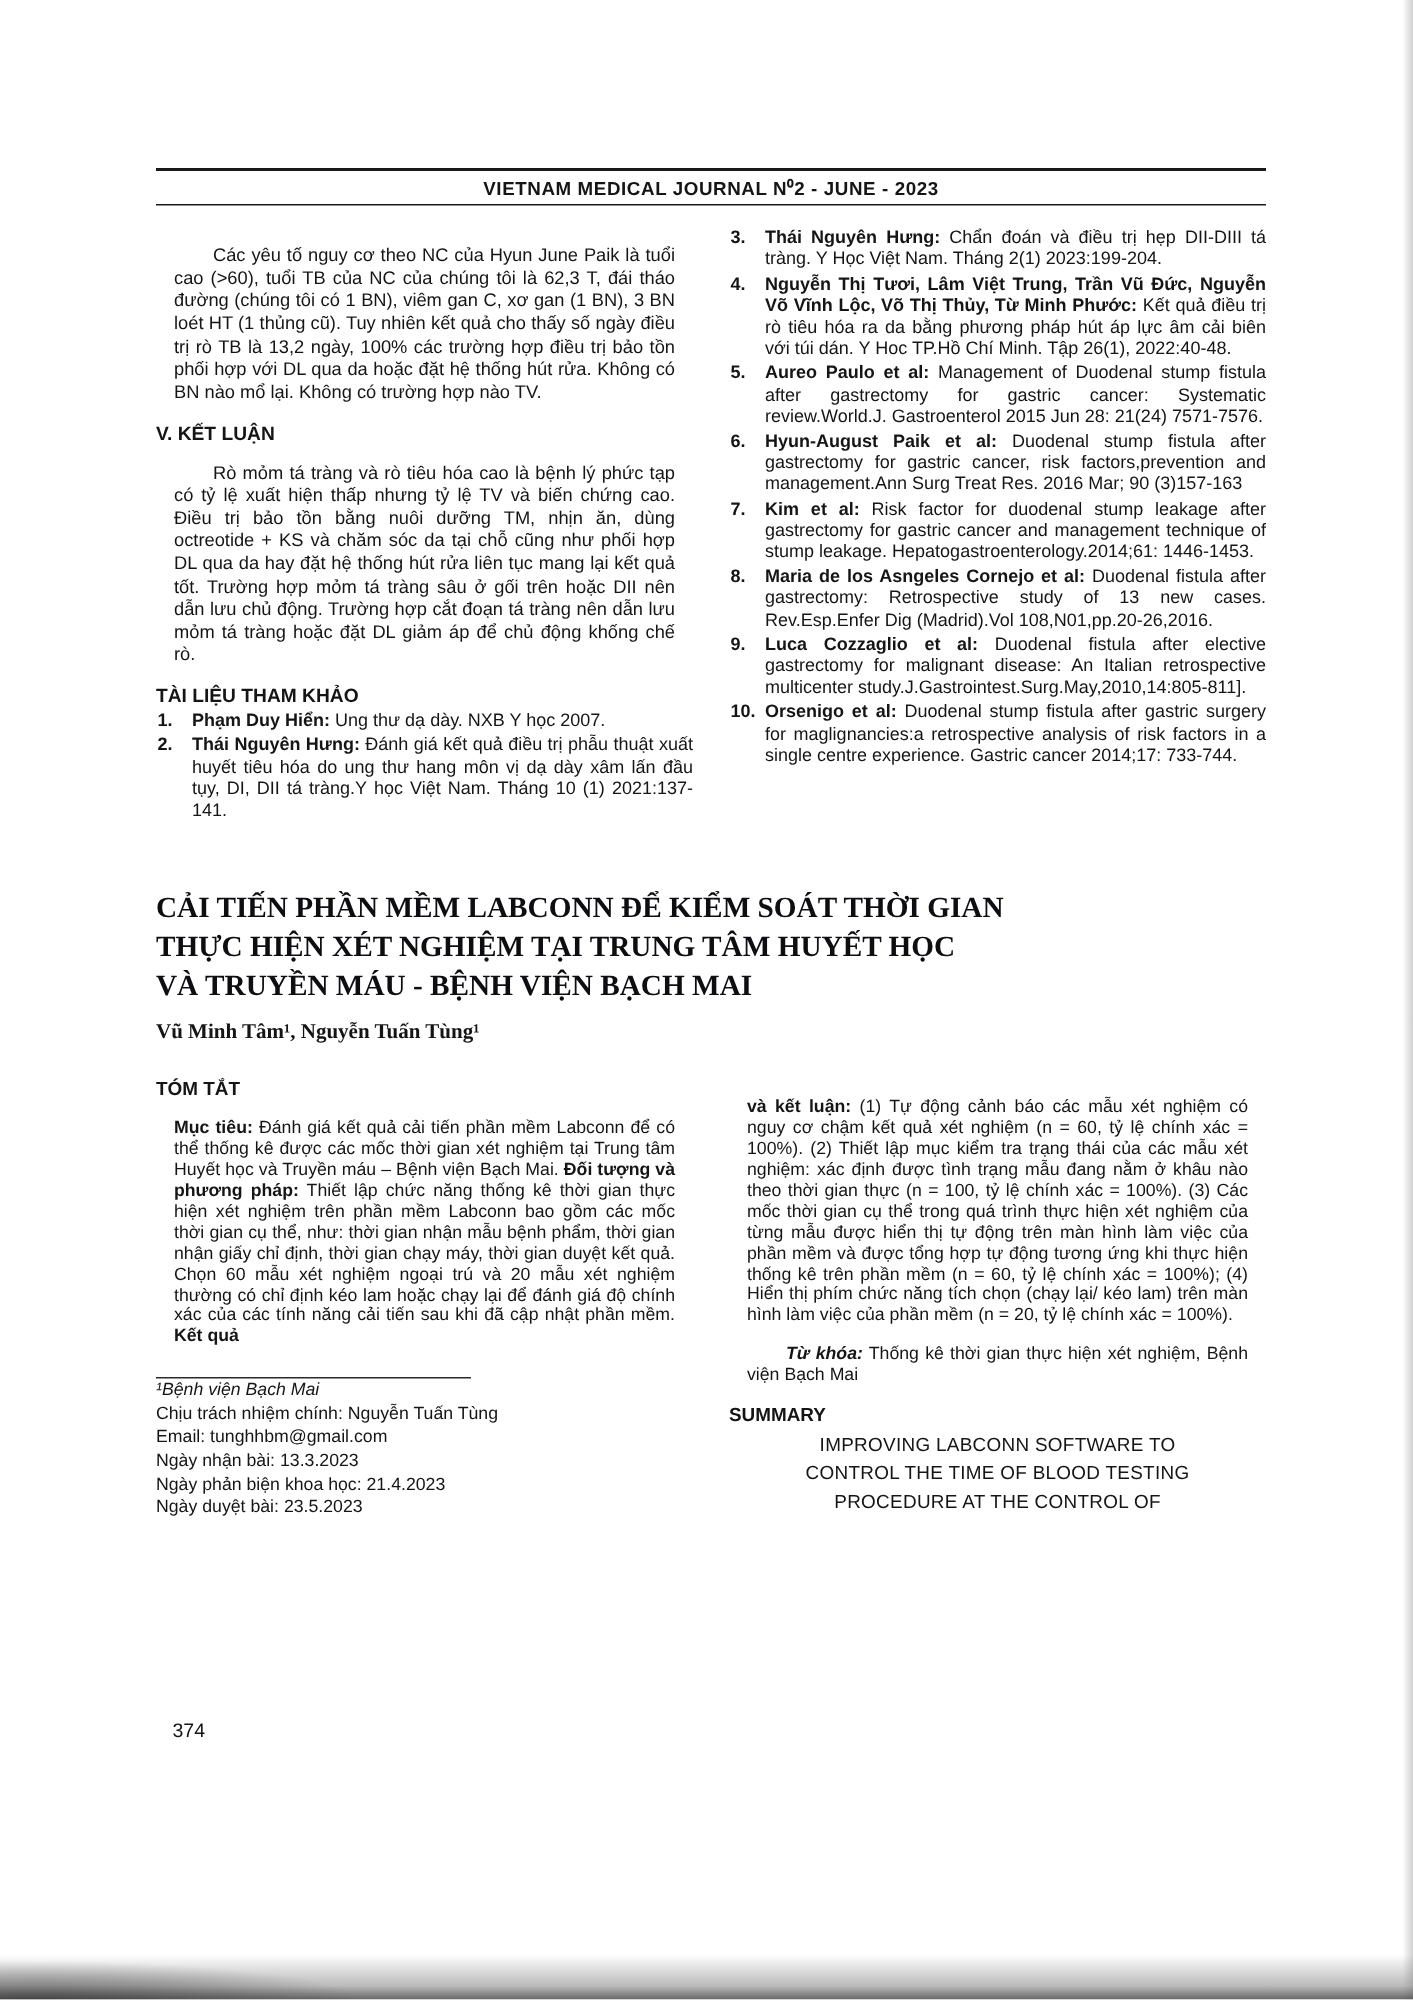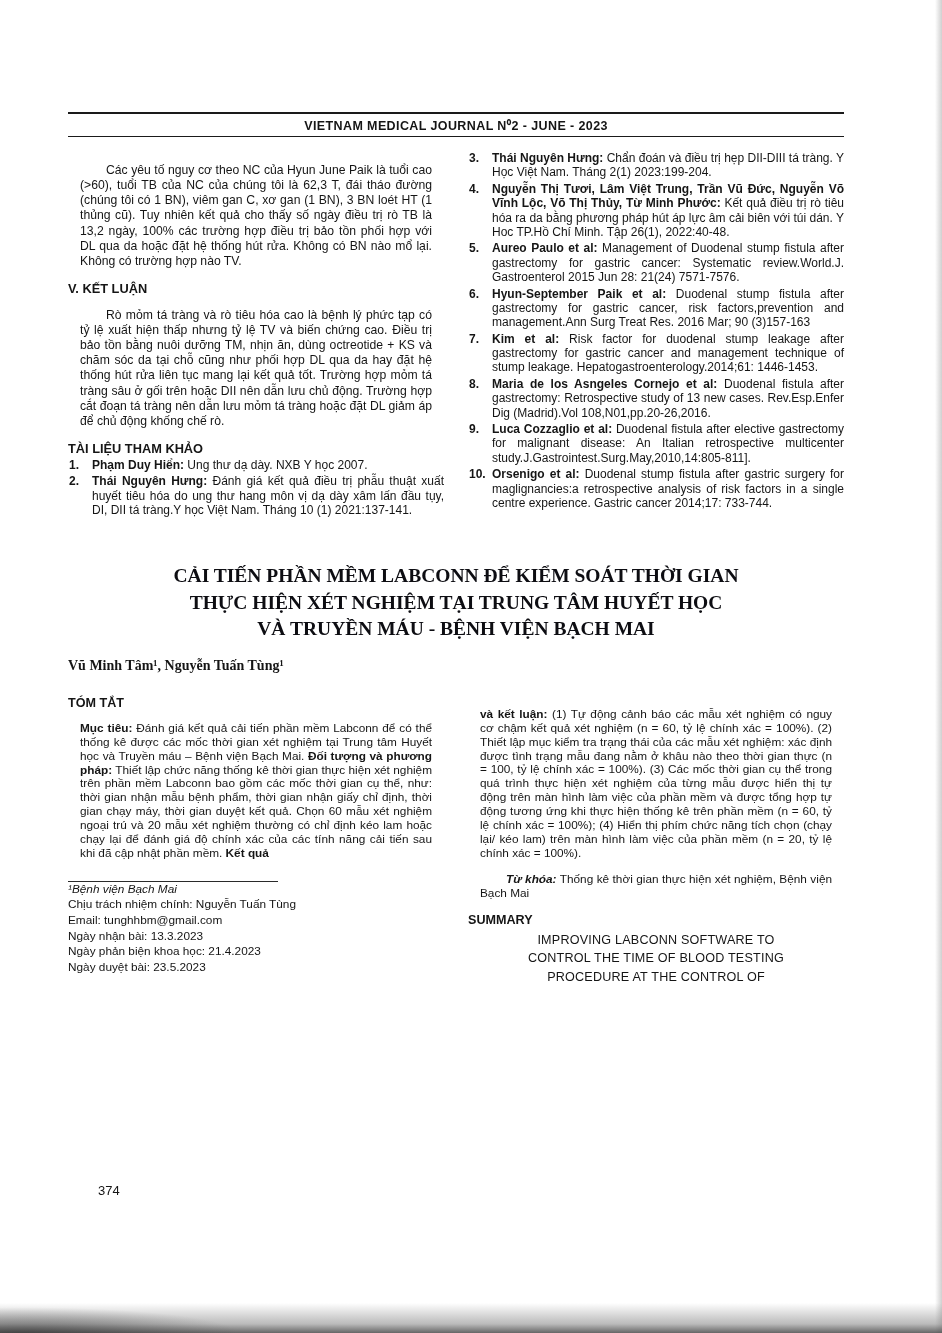--- a/index.html
+++ b/index.html
@@ -8,21 +8,21 @@
     width: 942px; height: 1333px;
     background: #f4f4f2;
     font-family: "Liberation Sans", sans-serif;
     color: #151515;
     position: relative;
     overflow: hidden;
   }
   .page {
     position: absolute; inset: 0;
     background: #ffffff;
-    padding: 112px 98px 0 68px;
+    padding: 112px 98px 0 104px;
     overflow: hidden;
   }
   
   .journal-header {
     text-align: center;
     border-top: 2px solid #1a1a1a;
     border-bottom: 1.5px solid #1a1a1a;
     padding: 3px 0 2px;
     margin-bottom: 14px;
   }
@@ -48,23 +48,23 @@
     position: relative; padding-left: 24px;
     font-size: 12px; line-height: 1.2;
     text-align: justify; margin: 0 0 2px 0;
   }
   .ref-num { position: absolute; left: 1px; font-weight: bold; }
   .ref-authors { font-weight: bold; }
   
   .article-title-block { margin-top: 44px; }
   .article-title {
     font-family: "Liberation Serif", serif;
-    text-align: center; font-weight: bold;
+    font-weight: bold;
     font-size: 19.5px; line-height: 1.34;
-    margin: 16px; color: #0d0d12;
+    margin: 0; color: #0d0d12;
   }
   .authors-line {
     font-family: "Liberation Serif", serif;
     text-align: left; font-weight: bold;
     font-size: 14px; margin: 10px 6px 22px 0;
   }
   
   .s2 .body-text { font-size: 11.8px; line-height: 1.18; }
   .abstract-heading { font-size: 12.6px; font-weight: bold; margin: 0 0 3px 0; }
   .bold { font-weight: bold; }
@@ -73,23 +73,22 @@
   .summary-heading { font-size: 12.6px; font-weight: bold; margin: 9px 0 4px 0; }
   .summary-title { text-align: center; font-size: 12.6px; line-height: 1.5; letter-spacing: .2px; }
   .summary-title span { display: block; }
   
   .footnote { margin-top: 20px; font-size: 11.8px; line-height: 1.32; }
   .footnote-rule { width: 210px; border-top: 1.2px solid #2a2a2a; margin-bottom: 5px; }
   .fn-italic { font-style: italic; }
   .footnote div { margin: 0; }
   
   .page-number {
-    position: absolute; left: 98px; top: 1146px;
+    position: absolute; left: 115px; top: 1146px;
     font-size: 13px;
-    margin-top: 37px;
   }
   
   .scan-shadow-bottom {
     position: absolute; left: 0; right: 0; bottom: 0; height: 30px;
     background: linear-gradient(to bottom, rgba(255,255,255,0) 0%, rgba(130,130,130,.55) 70%, rgba(75,75,75,.85) 100%);
     pointer-events: none;
   }
   .scan-shadow-corner {
     position: absolute; left: 0; bottom: 0; width: 240px; height: 26px;
     background: radial-gradient(ellipse at 10% 100%, rgba(40,40,40,.55), rgba(40,40,40,0) 70%);
@@ -129,21 +128,21 @@
       <div class="reference">
         <span class="ref-num">3.</span><span class="ref-authors">Thái Nguyên Hưng:</span><span class="ref-text"> Chẩn đoán và điều trị hẹp DII-DIII tá tràng. Y Học Việt Nam. Tháng 2(1) 2023:199-204.</span>
       </div>
       <div class="reference">
         <span class="ref-num">4.</span><span class="ref-authors">Nguyễn Thị Tươi, Lâm Việt Trung, Trần Vũ Đức, Nguyễn Võ Vĩnh Lộc, Võ Thị Thủy, Từ Minh Phước:</span><span class="ref-text"> Kết quả điều trị rò tiêu hóa ra da bằng phương pháp hút áp lực âm cải biên với túi dán. Y Hoc TP.Hồ Chí Minh. Tập 26(1), 2022:40-48.</span>
       </div>
       <div class="reference">
         <span class="ref-num">5.</span><span class="ref-authors">Aureo Paulo et al:</span><span class="ref-text"> Management of Duodenal stump fistula after gastrectomy for gastric cancer: Systematic review.World.J. Gastroenterol 2015 Jun 28: 21(24) 7571-7576.</span>
       </div>
       <div class="reference">
-        <span class="ref-num">6.</span><span class="ref-authors">Hyun-September Paik et al:</span><span class="ref-text"> Duodenal stump fistula after gastrectomy for gastric cancer, risk factors,prevention and management.Ann Surg Treat Res. 2016 Mar; 90 (3)157-163</span>
+        <span class="ref-num">6.</span><span class="ref-authors">Hyun-August Paik et al:</span><span class="ref-text"> Duodenal stump fistula after gastrectomy for gastric cancer, risk factors,prevention and management.Ann Surg Treat Res. 2016 Mar; 90 (3)157-163</span>
       </div>
       <div class="reference">
         <span class="ref-num">7.</span><span class="ref-authors">Kim et al:</span><span class="ref-text"> Risk factor for duodenal stump leakage after gastrectomy for gastric cancer and management technique of stump leakage. Hepatogastroenterology.2014;61: 1446-1453.</span>
       </div>
       <div class="reference">
         <span class="ref-num">8.</span><span class="ref-authors">Maria de los Asngeles Cornejo et al:</span><span class="ref-text"> Duodenal fistula after gastrectomy: Retrospective study of 13 new cases. Rev.Esp.Enfer Dig (Madrid).Vol 108,N01,pp.20-26,2016.</span>
       </div>
       <div class="reference">
         <span class="ref-num">9.</span><span class="ref-authors">Luca Cozzaglio et al:</span><span class="ref-text"> Duodenal fistula after elective gastrectomy for malignant disease: An Italian retrospective multicenter study.J.Gastrointest.Surg.May,2010,14:805-811].</span>
       </div>

